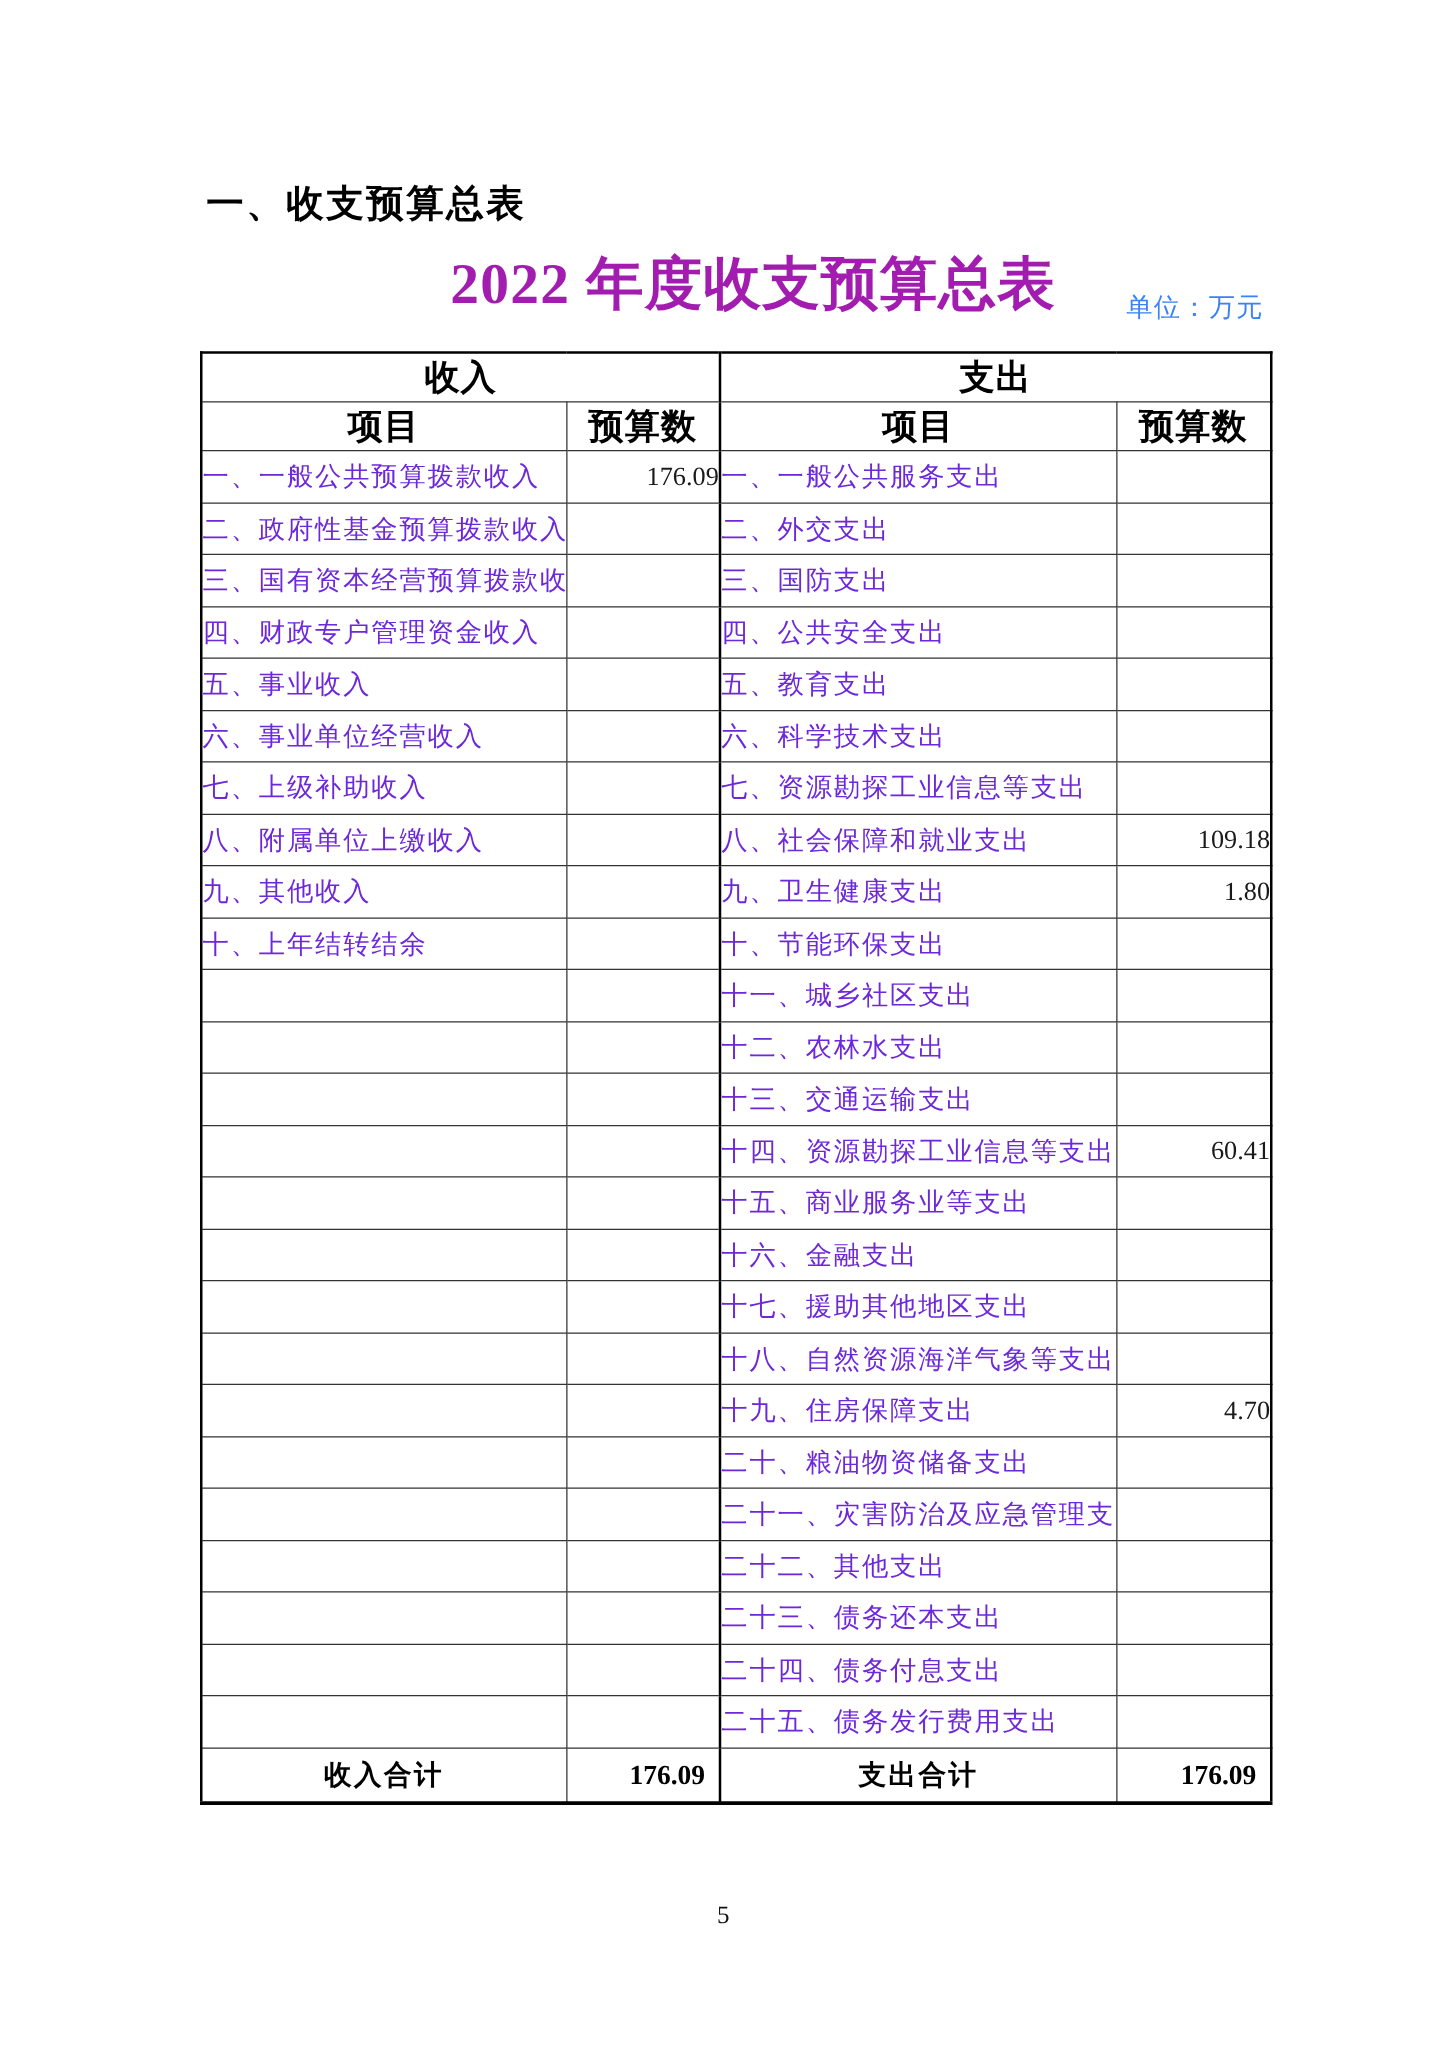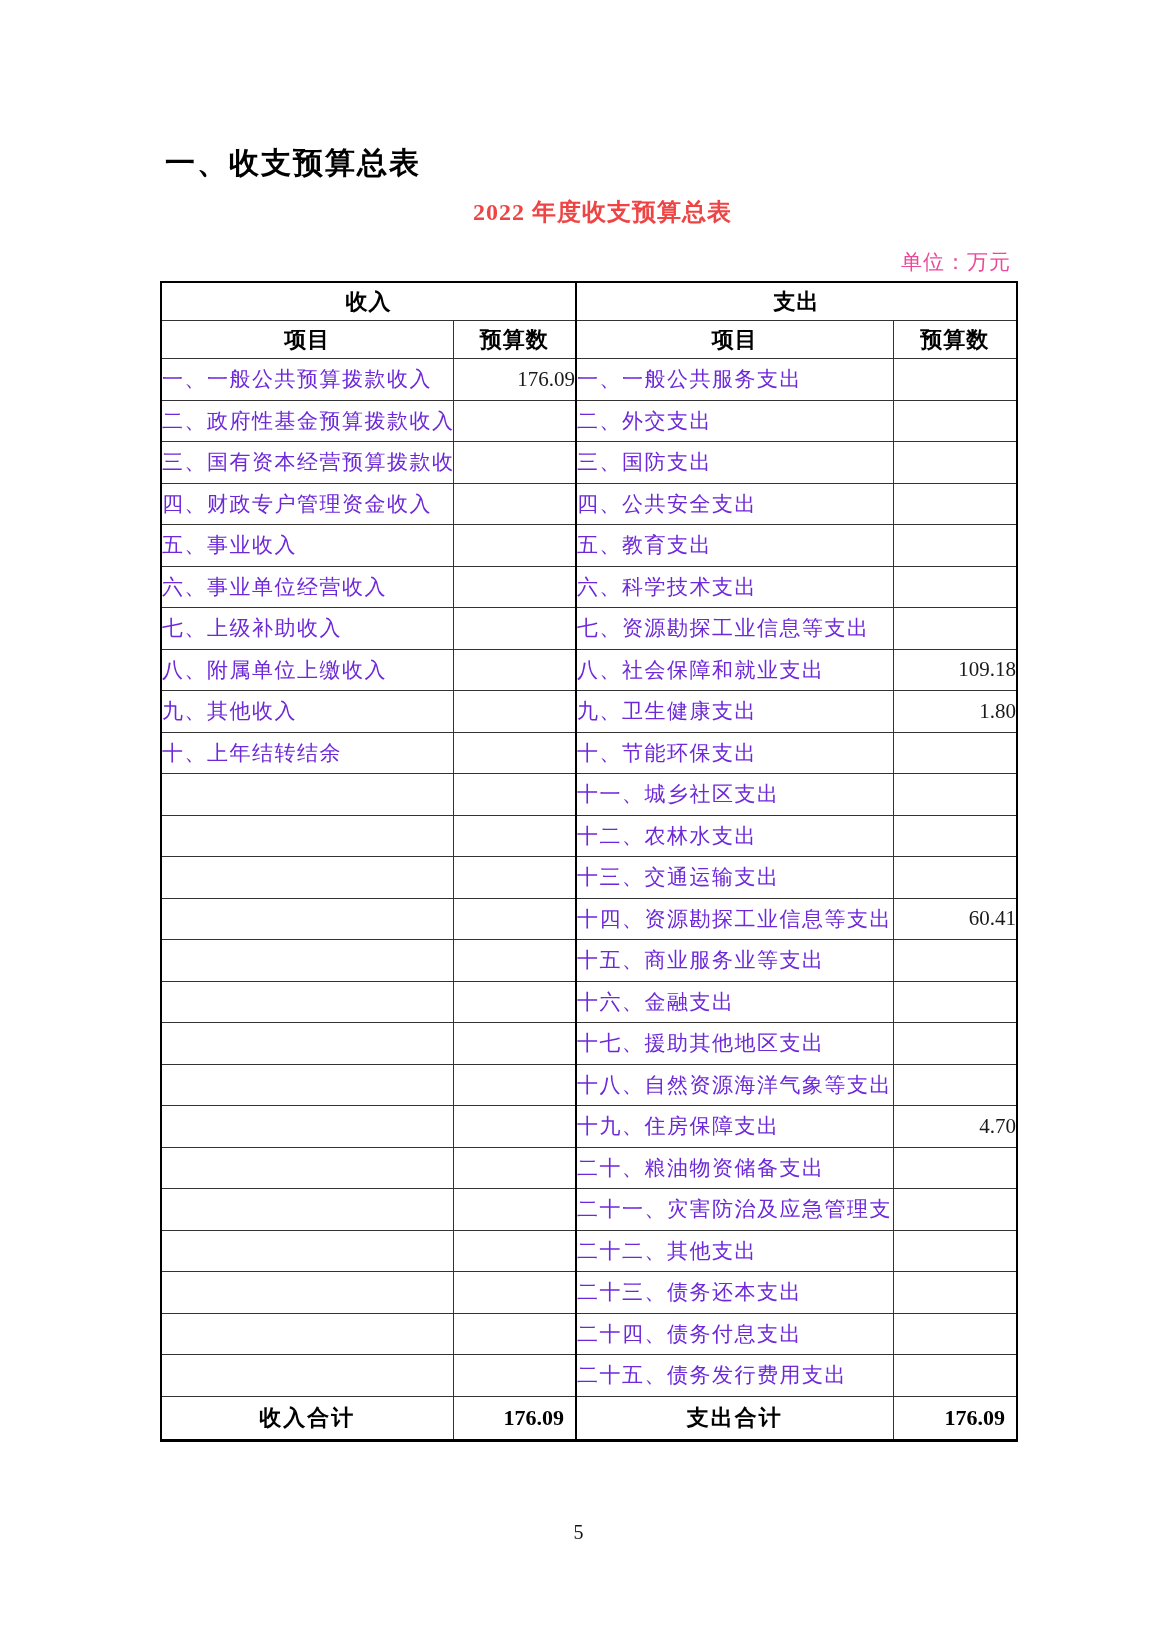--- a/index.html
+++ b/index.html
@@ -28,33 +28,33 @@
     white-space: nowrap;
   }
   .table-title {
     position: absolute;
     left: 0;
     right: 0;
     top: 196px;
     text-align: center;
     font-family: "Liberation Serif", "DejaVu Serif", serif;
     font-weight: bold;
-    font-size: 24px;
+    font-size: 46px;
     letter-spacing: 1px;
-    color: #ef4444;
+    color: #a21caf;
     white-space: nowrap;
     margin-left: 48px;
   }
   .unit-label {
     position: absolute;
     right: 146px;
-    top: 248px;
+    top: 232px;
     font-size: 21px;
     letter-spacing: 1px;
-    color: #ec4899;
+    color: #3b82f6;
     white-space: nowrap;
     text-align: center;
   }
   .budget-table {
     position: absolute;
     left: 160px;
     top: 281px;
     width: 856px;
     border-collapse: collapse;
     table-layout: fixed;
@@ -68,21 +68,21 @@
     overflow: hidden;
     white-space: nowrap;
   }
   .budget-table .center-divider {
     border-right: 2px solid #000000;
   }
   .budget-table thead th {
     height: 37px;
     font-family: "DejaVu Sans", "Liberation Sans", sans-serif;
     font-weight: bold;
-    font-size: 22px;
+    font-size: 28px;
     letter-spacing: 1px;
     color: #000000;
     text-align: center;
     vertical-align: middle;
   }
   .budget-table tbody td {
     height: 40.5px;
     font-size: 21px;
     vertical-align: middle;
   }

